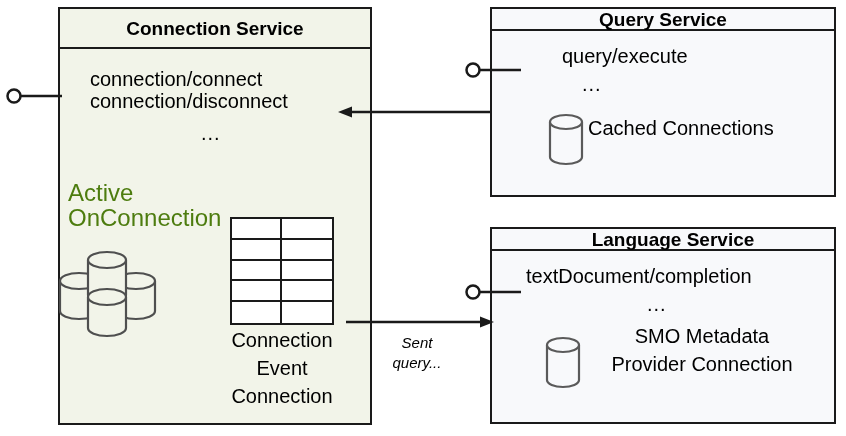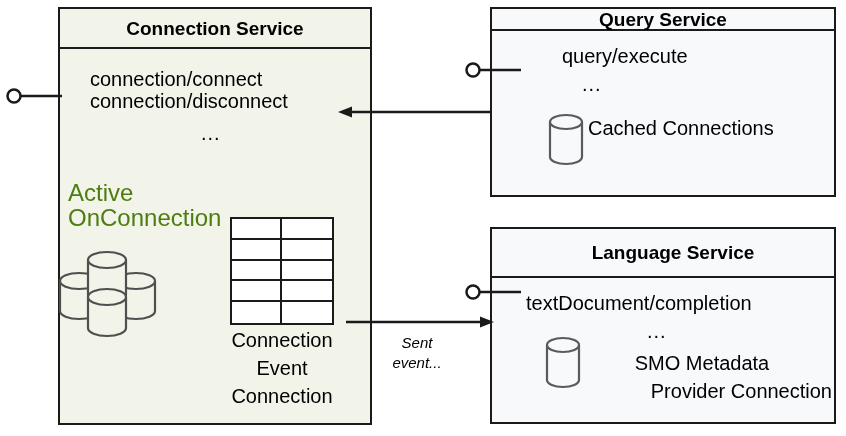--- a/index.html
+++ b/index.html
@@ -153,33 +153,33 @@
   <div class="component comp-plain" style="left:490px; top:7px; width:346px; height:190px;">
     <div class="comp-header" style="height:22px;">Query Service</div>
     <div class="comp-body">
       <div class="op-list" style="left:34px; top:13px;margin-left:36px;">query/execute</div>
       <div class="op-ellipsis" style="left:90px; top:43px;">...</div>
       <div class="inline-label" style="left:96px; top:85px; width:250px; text-align:left;">Cached Connections</div>
     </div>
   </div>
 
   <div class="component comp-plain" style="left:490px; top:227px; width:346px; height:197px;">
-    <div class="comp-header" style="height:49px;padding-left:20px;">Language Service</div>
+    <div class="comp-header" style="height:22px;padding-left:20px;">Language Service</div>
     <div class="comp-body">
       <div class="op-list" style="left:34px; top:13px;">textDocument/completion</div>
       <div class="op-ellipsis" style="left:155px; top:43px;">...</div>
       <div class="inline-label" style="left:80px; top:73px; width:260px;">SMO Metadata</div>
-      <div class="inline-label" style="left:80px; top:101px; width:260px;text-align:right;">Provider Connection</div>
+      <div class="inline-label" style="left:80px; top:101px; width:260px;">Provider Connection</div>
     </div>
   </div>
 
 
   <div class="arrow-label" style="left:352px; top:333px;">
     <div>Sent</div>
-    <div>event...</div>
+    <div>query...</div>
   </div>
 
   <svg id="overlay" viewBox="0 0 846 436">
 
     <g>
       <line x1="20" y1="96" x2="62" y2="96" class="stroke-dark" stroke-width="2.5"></line>
       <circle cx="14" cy="96" r="6.5" fill="#ffffff" stroke="#1a1a1a" stroke-width="2.5"></circle>
     </g>
 
     <g>

